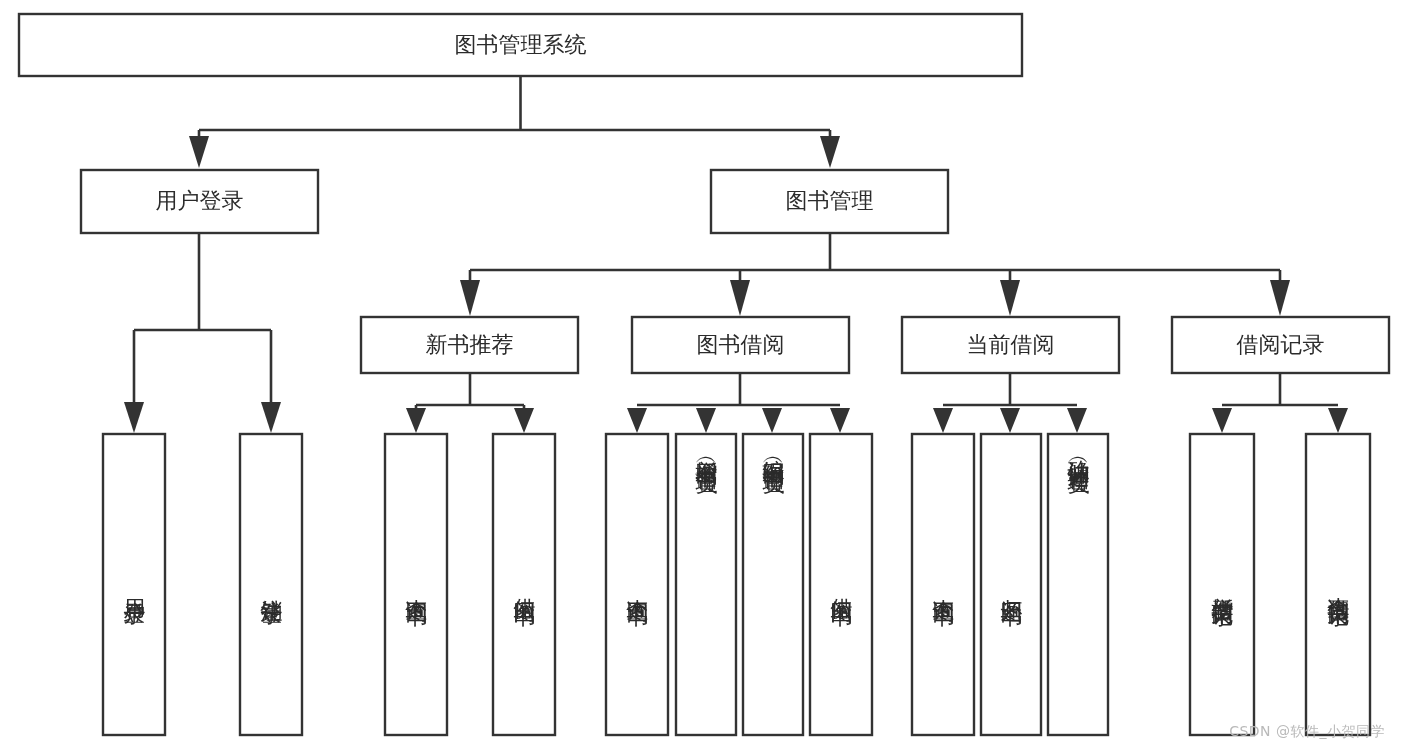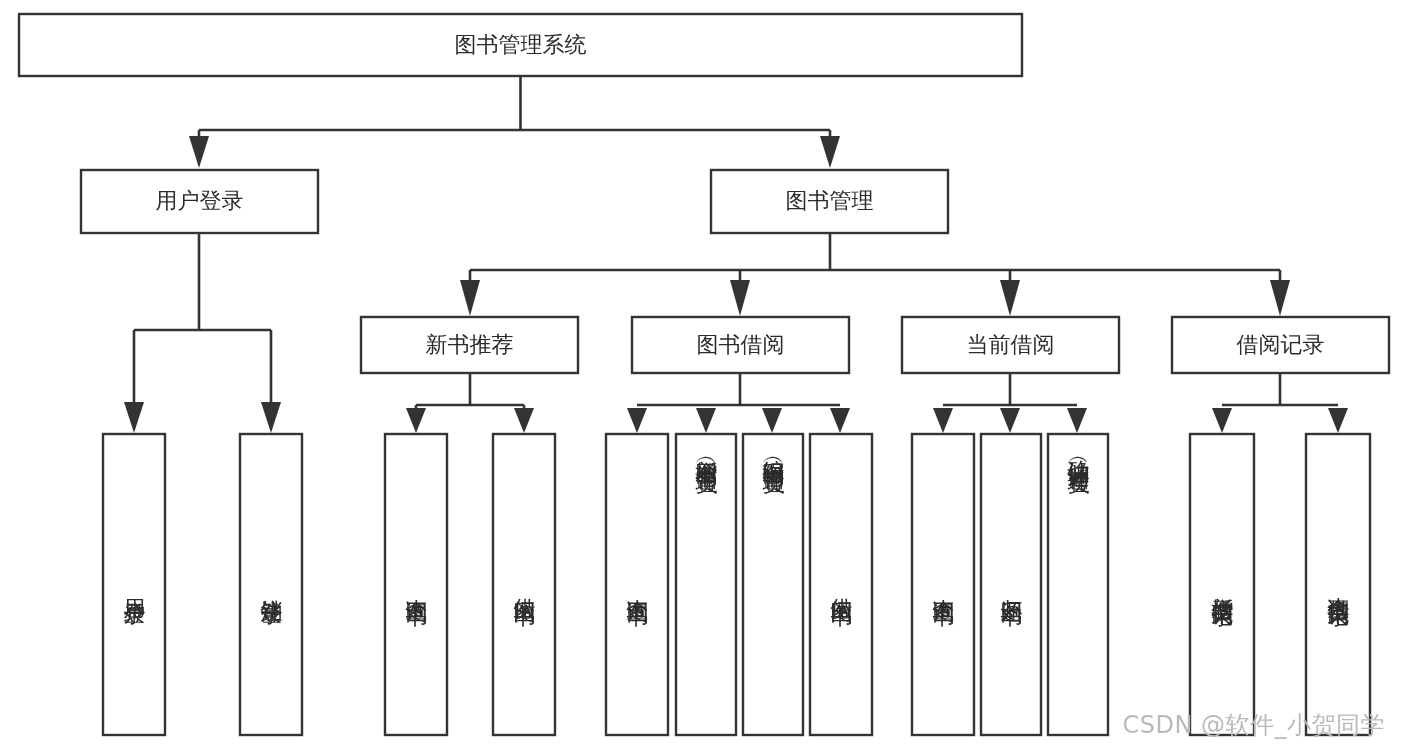--- a/index.html
+++ b/index.html
@@ -65,21 +65,21 @@
     color: #2b2b2b;
     letter-spacing: 2px;
     white-space: nowrap;
     text-align: center;
   }
   .watermark {
     position: absolute;
     right: 10px;
     bottom: 6px;
     font-family: "DejaVu Sans", "Liberation Sans", sans-serif;
-    font-size: 24px;
+    font-size: 14px;
     color: #b9b9b9;
     letter-spacing: 0.5px;
     white-space: nowrap;
   }
 </style>
 </head>
 <body>
 
 <div id="diagram-root">
 

